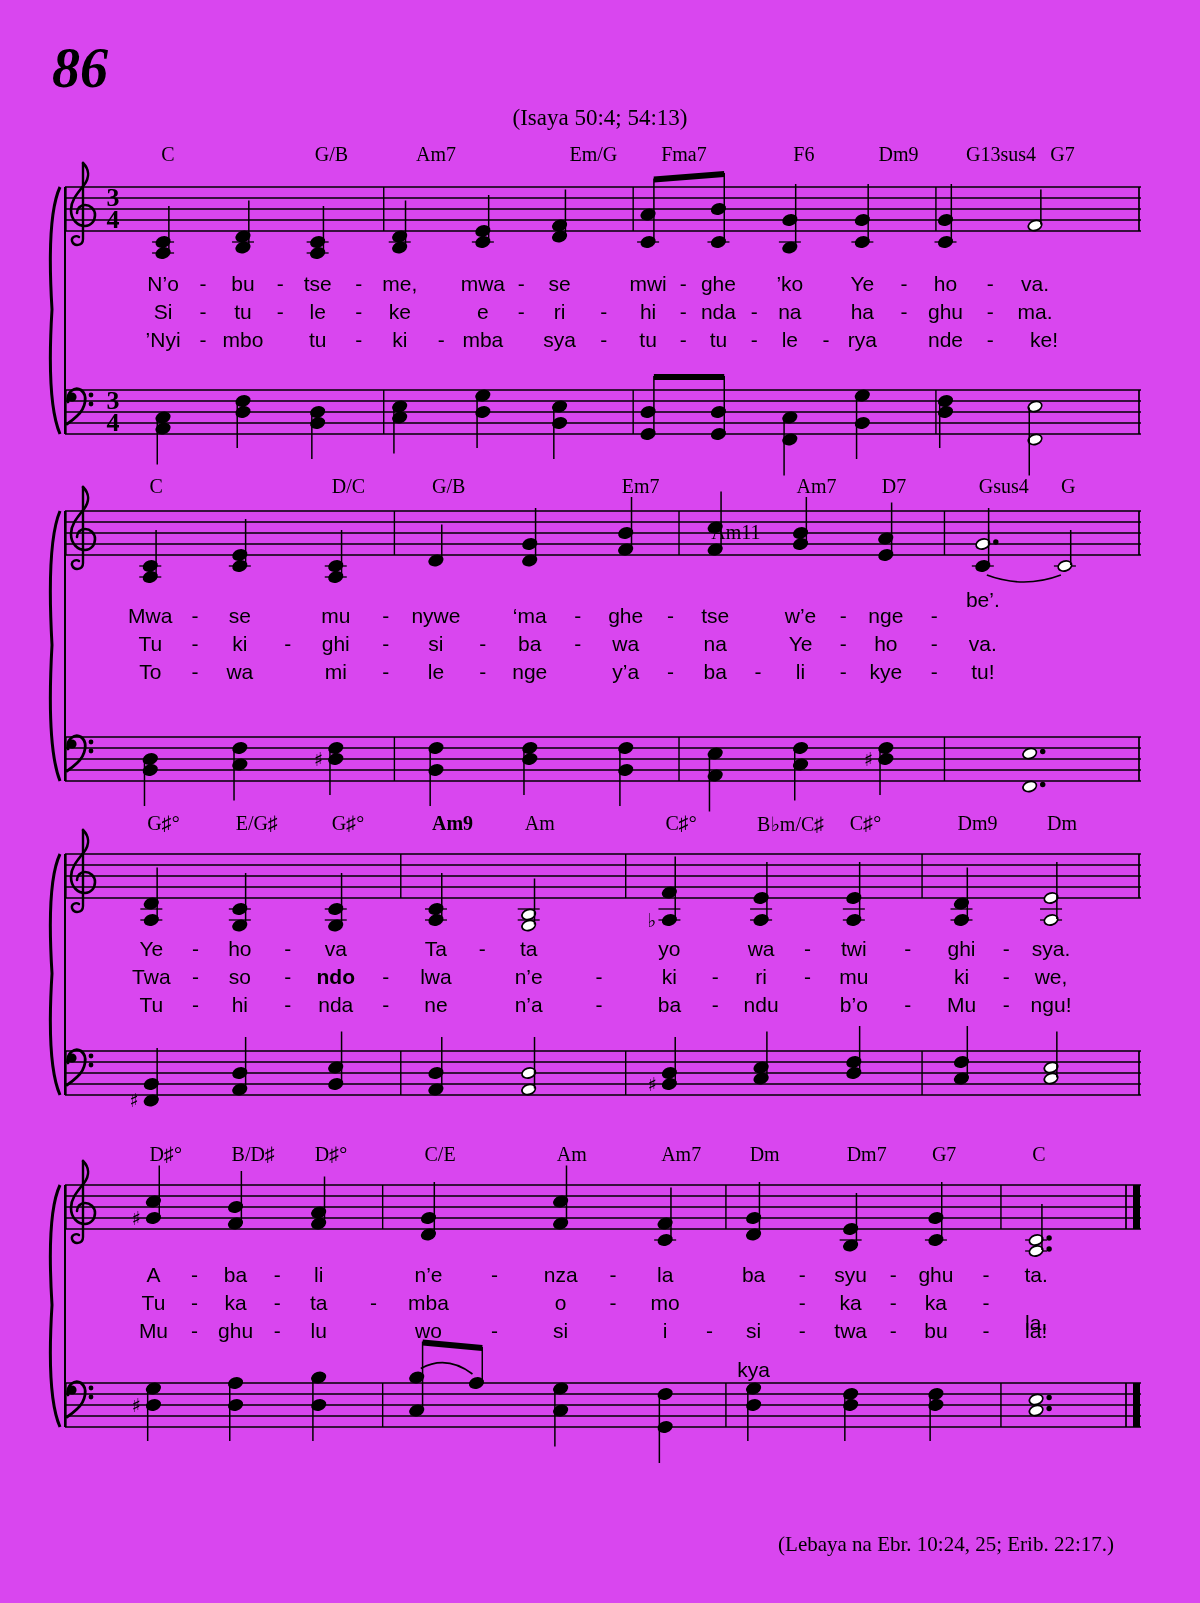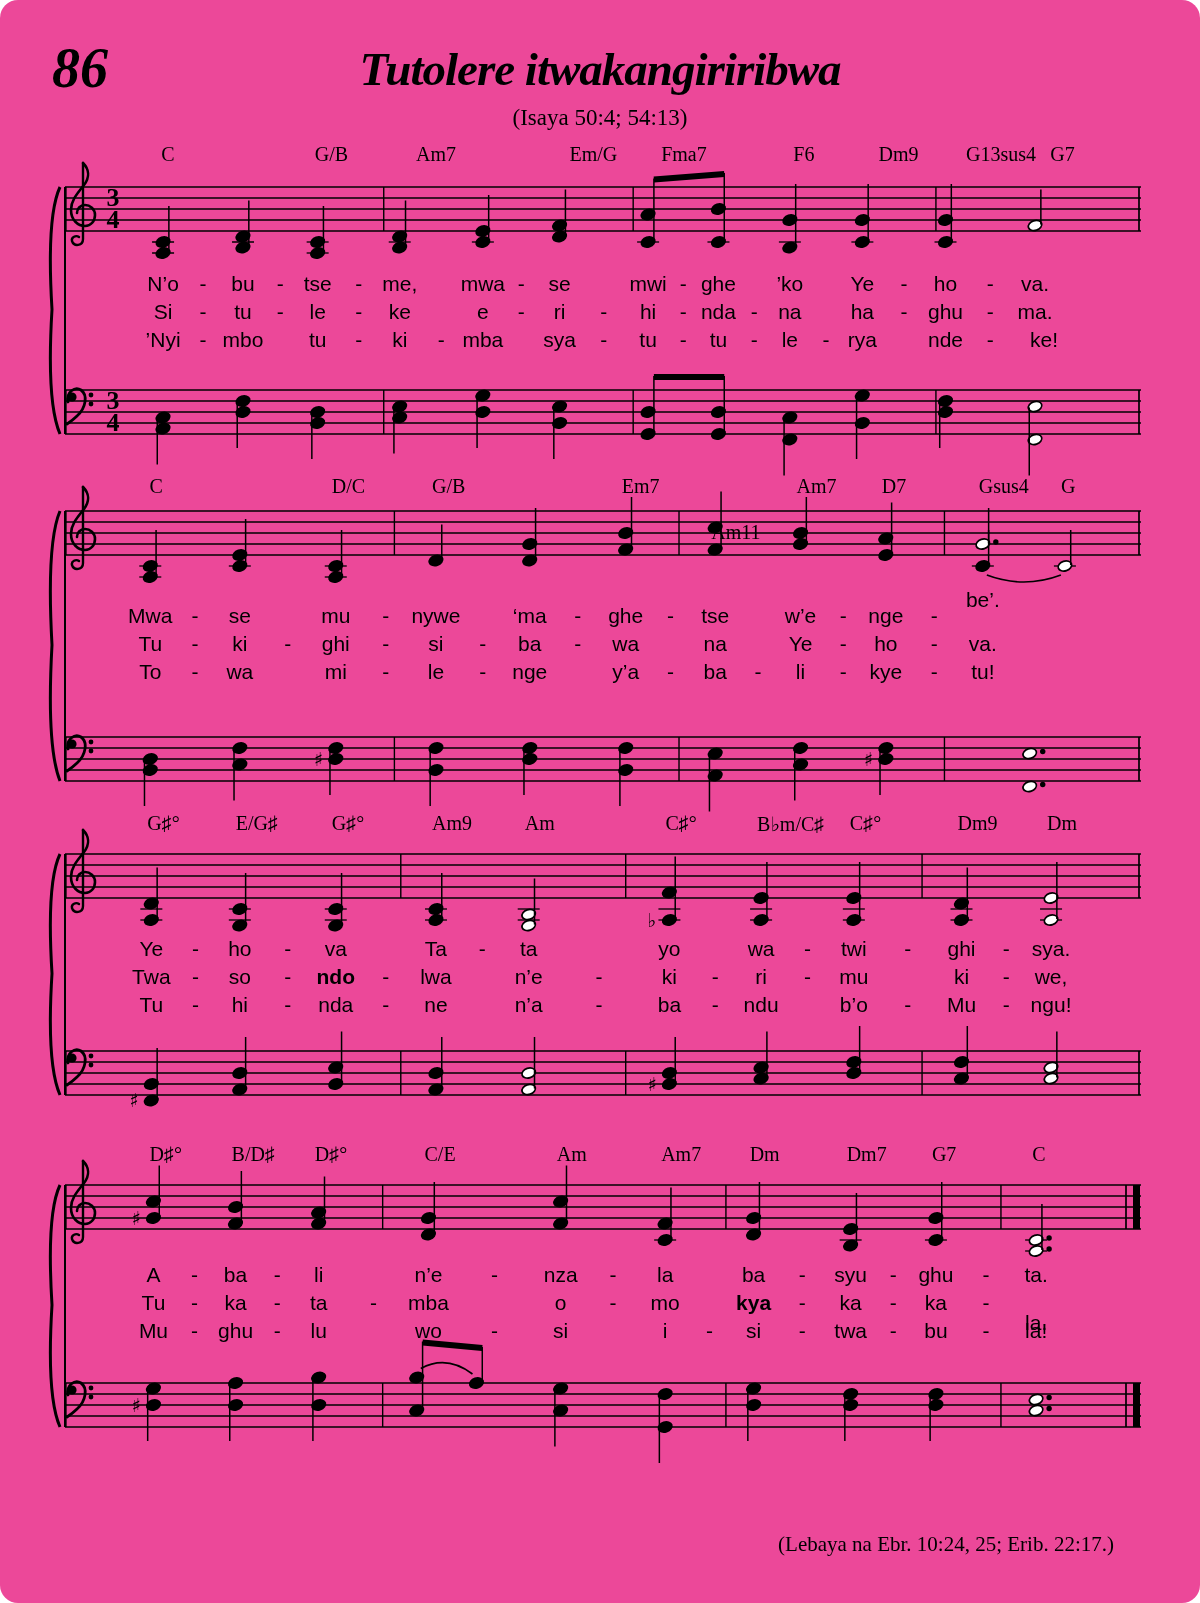--- a/index.html
+++ b/index.html
@@ -1,34 +1,33 @@
 <!DOCTYPE html>
 <html><head>
 <meta charset="utf-8">
 <style>
   html,body{margin:0;padding:0;background:#ffffff;}
-  .page{position:relative;width:1200px;height:1603px;background:#ec4899;color:#000;overflow:hidden;border-radius:18px;}
+  .page{position:relative;width:1200px;height:1603px;background:#d946ef;color:#000;overflow:hidden;}
   .hymn-number{position:absolute;left:52px;top:36px;font:bold italic 56px "Liberation Serif",serif;}
   .hymn-title{position:absolute;left:0;top:42px;width:100%;text-align:center;font:bold italic 47px "Liberation Serif",serif;letter-spacing:-1px;}
   .hymn-subtitle{position:absolute;left:0;top:105px;width:100%;text-align:center;font:23px "Liberation Serif",serif;}
   .footer-ref{position:absolute;right:86px;top:1532px;font:21px "Liberation Serif",serif;}
   .chord{position:absolute;font:20px "Liberation Serif","DejaVu Serif","DejaVu Sans",serif;white-space:nowrap;}
   .syl{position:absolute;transform:translateX(-50%);font:21px "Liberation Sans",sans-serif;white-space:nowrap;}
   .hyph{position:absolute;transform:translateX(-50%);font:21px "Liberation Sans",sans-serif;}
   .connector{position:absolute;left:64px;width:2px;background:#000;}
   .bracket{position:absolute;left:44px;width:18px;}
   #score{position:absolute;left:0;top:0;width:1200px;height:1603px;}
   svg{overflow:visible;}
 </style>
 </head>
 <body>
 
 <div class="page">
   <div class="hymn-number">86</div>
-  <div class="hymn-title">Tutolere itwakangiriribwa</div>
   <div class="hymn-subtitle">(Isaya 50:4; 54:13)</div>
   <div id="score">
       <div style="position: absolute; left: 0px; top: 0px; width: 1200px;">
         <span class="chord" style="left: 161.204px; top: 143px;">C</span>
         <span class="chord" style="left: 314.708px; top: 143px;">G/B</span>
         <span class="chord" style="left: 415.978px; top: 143px;">Am7</span>
         <span class="chord" style="left: 569.482px; top: 143px;">Em/G</span>
         <span class="chord" style="left: 661.158px; top: 143px;">Fma7</span>
         <span class="chord" style="left: 793.342px; top: 143px;">F6</span>
         <span class="chord" style="left: 878.622px; top: 143px;">Dm9</span>
@@ -392,21 +391,21 @@
           <ellipse cx="974.73" cy="54.5" rx="6.9" ry="4.9" transform="rotate(-18 974.73 54.5)" fill="#fff" stroke="#000" stroke-width="1.7"></ellipse>
           <ellipse cx="974.73" cy="87.5" rx="6.9" ry="4.9" transform="rotate(-18 974.73 87.5)" fill="#fff" stroke="#000" stroke-width="1.7"></ellipse>
           <circle cx="987.73" cy="52.5" r="2.7" fill="#000"></circle>
           <circle cx="987.73" cy="85.5" r="2.7" fill="#000"></circle>
         </svg>
       </div>
       <div style="position: absolute; left: 0px; top: 0px; width: 1200px;">
         <span class="chord" style="left: 147.346px; top: 812px;">G♯°</span>
         <span class="chord" style="left: 235.824px; top: 812px;">E/G♯</span>
         <span class="chord" style="left: 331.764px; top: 812px;">G♯°</span>
-        <span class="chord" style="left: 431.968px; top: 812px;">Am9</span>
+        <span class="chord" style="left: 431.968px; top: 812px; font-weight: bold;">Am9</span>
         <span class="chord" style="left: 524.71px; top: 812px;">Am</span>
         <span class="chord" style="left: 665.422px; top: 812px;">C♯°</span>
         <span class="chord" style="left: 757.098px; top: 812px;">B♭m/C♯</span>
         <span class="chord" style="left: 849.84px; top: 812px;">C♯°</span>
         <span class="chord" style="left: 957.506px; top: 812px;">Dm9</span>
         <span class="chord" style="left: 1047.05px; top: 812px;">Dm</span>
         <span class="syl" style="left: 151.346px; top: 937px;">Ye</span>
         <span class="hyph" style="left: 195.585px; top: 937px;">-</span>
         <span class="syl" style="left: 239.824px; top: 937px;">ho</span>
         <span class="hyph" style="left: 287.794px; top: 937px;">-</span>
@@ -609,21 +608,21 @@
         <span class="syl" style="left: 153.478px; top: 1291px;">Tu</span>
         <span class="hyph" style="left: 194.519px; top: 1291px;">-</span>
         <span class="syl" style="left: 235.56px; top: 1291px;">ka</span>
         <span class="hyph" style="left: 277.134px; top: 1291px;">-</span>
         <span class="syl" style="left: 318.708px; top: 1291px;">ta</span>
         <span class="hyph" style="left: 373.607px; top: 1291px;">-</span>
         <span class="syl" style="left: 428.506px; top: 1291px;">mba</span>
         <span class="syl" style="left: 560.69px; top: 1291px;">o</span>
         <span class="hyph" style="left: 612.924px; top: 1291px;">-</span>
         <span class="syl" style="left: 665.158px; top: 1291px;">mo</span>
-        <span class="syl" style="left: 753.636px; top: 1291px; font-weight: bold;">kya</span>
+        <span class="syl" style="left: 753.636px; top: 1358px;">kya</span>
         <span class="hyph" style="left: 802.139px; top: 1291px;">-</span>
         <span class="syl" style="left: 850.642px; top: 1291px;">ka</span>
         <span class="hyph" style="left: 893.282px; top: 1291px;">-</span>
         <span class="syl" style="left: 935.922px; top: 1291px;">ka</span>
         <span class="hyph" style="left: 986.024px; top: 1291px;">-</span>
         <span class="syl" style="left: 1036.13px; top: 1291px; margin-top: 20px;">la.</span>
         <span class="syl" style="left: 153.478px; top: 1319px;">Mu</span>
         <span class="hyph" style="left: 194.519px; top: 1319px;">-</span>
         <span class="syl" style="left: 235.56px; top: 1319px;">ghu</span>
         <span class="hyph" style="left: 277.134px; top: 1319px;">-</span>

